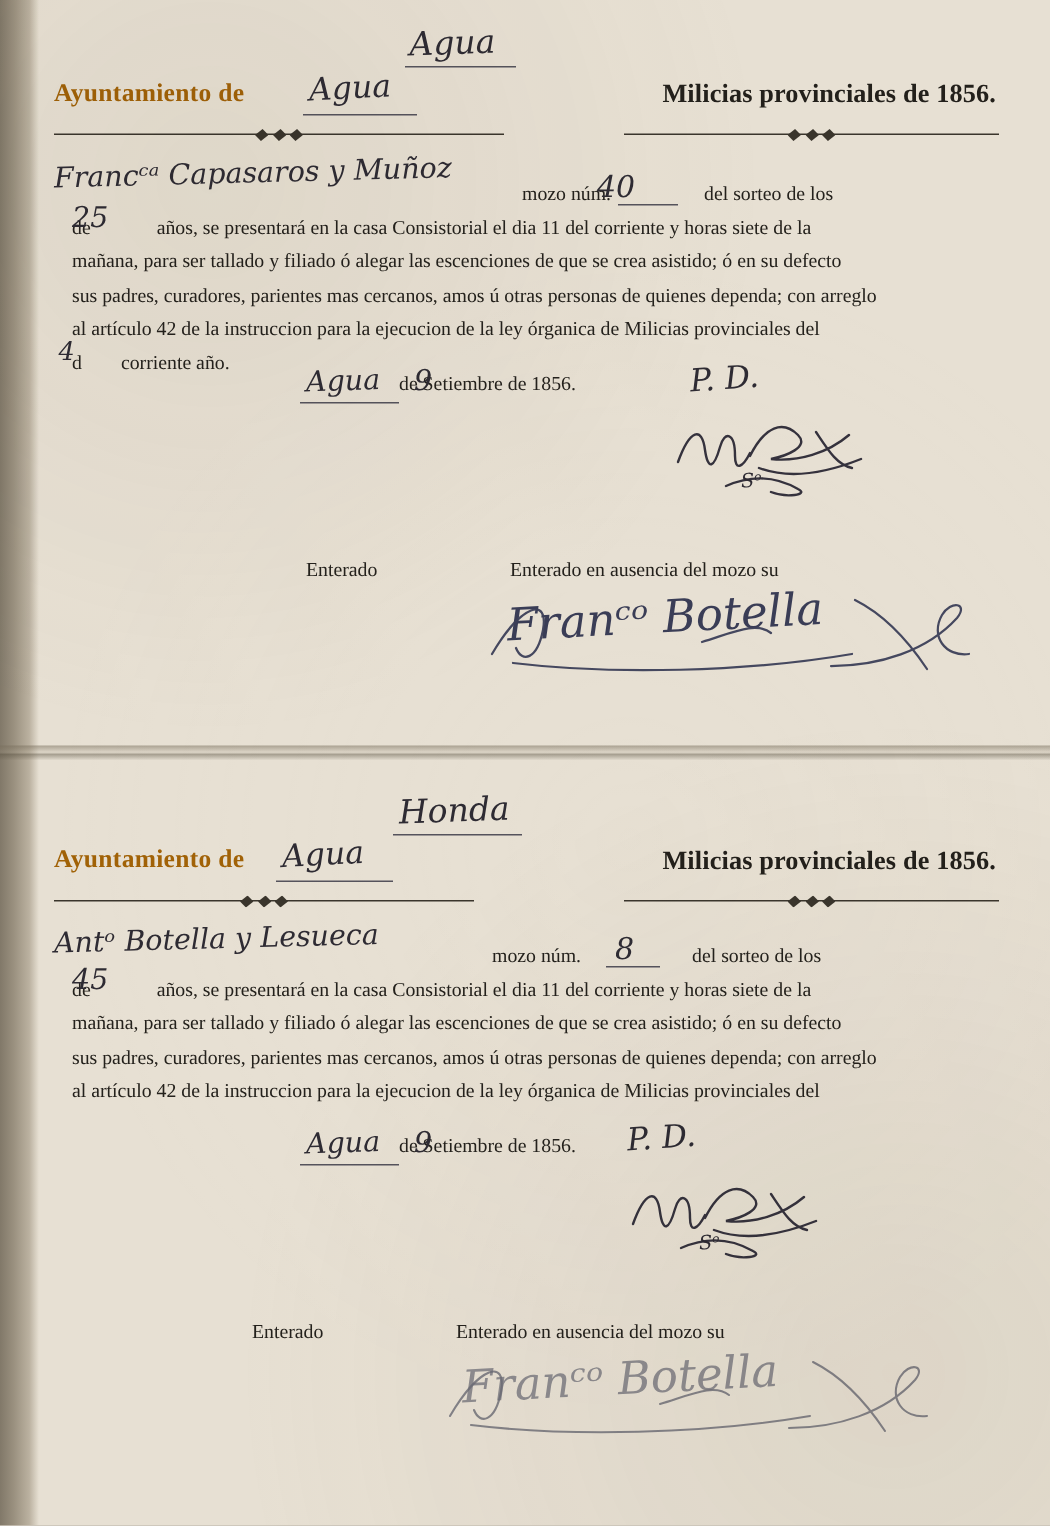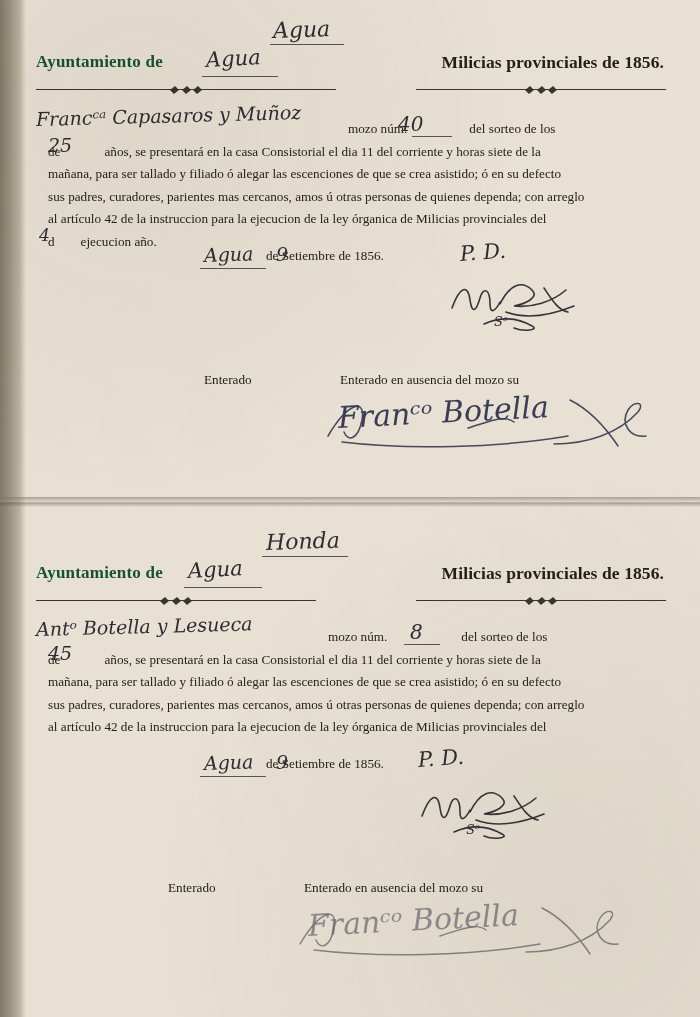--- a/index.html
+++ b/index.html
@@ -77,21 +77,21 @@
     right: 18px;
     height: 24px;
   }
   .hdr-left {
     position: absolute;
     left: 0; top: 0;
     font-family: "Liberation Serif", serif;
     font-weight: 700;
     font-size: 17px;
     letter-spacing: .2px;
-    color: #14532d;
+    color: #a16207;
   }
   .hdr-right {
     position: absolute;
     right: 6px; top: 0;
     font-family: "Liberation Serif", serif;
     font-weight: 700;
     font-size: 17.5px;
     letter-spacing: .1px;
     color: #23201b;
   }
@@ -226,21 +226,21 @@
         <span class="line">
           <span class="gap-name"></span><span>mozo núm.</span><span class="gap-num"></span><span>del sorteo de los</span>
         </span>
         <span class="line">
           <span>de</span><span class="gap-age"></span><span>años, se presentará en la casa Consistorial el dia 11 del corriente y horas siete de la</span>
         </span>
         <span class="line">mañana, para ser tallado y filiado ó alegar las escenciones de que se crea asistido; ó en su defecto</span>
         <span class="line">sus padres, curadores, parientes mas cercanos, amos ú otras personas de quienes dependa; con arreglo</span>
         <span class="line">al artículo 42 de la instruccion para la ejecucion de la ley órganica de Milicias provinciales del</span>
         <span class="line">
-          <span>d</span><span class="gap-year"></span><span>ejecucion año.</span>
+          <span>d</span><span class="gap-year"></span><span>corriente año.</span>
         </span>
       </div>
 
       <div class="ink" style="left:18px; top:108px; font-size:19px; transform:rotate(-1.5deg);">Francᶜᵃ Capasaros y Muñoz</div>
 
       <div class="ink" style="left:380px; top:112px; font-size:20px;">40</div>
       <div class="flourish" style="left:394px; top:136px; width:40px;"></div>
 
       <div class="ink" style="left:30px; top:134px; font-size:19px;">25</div>
 

